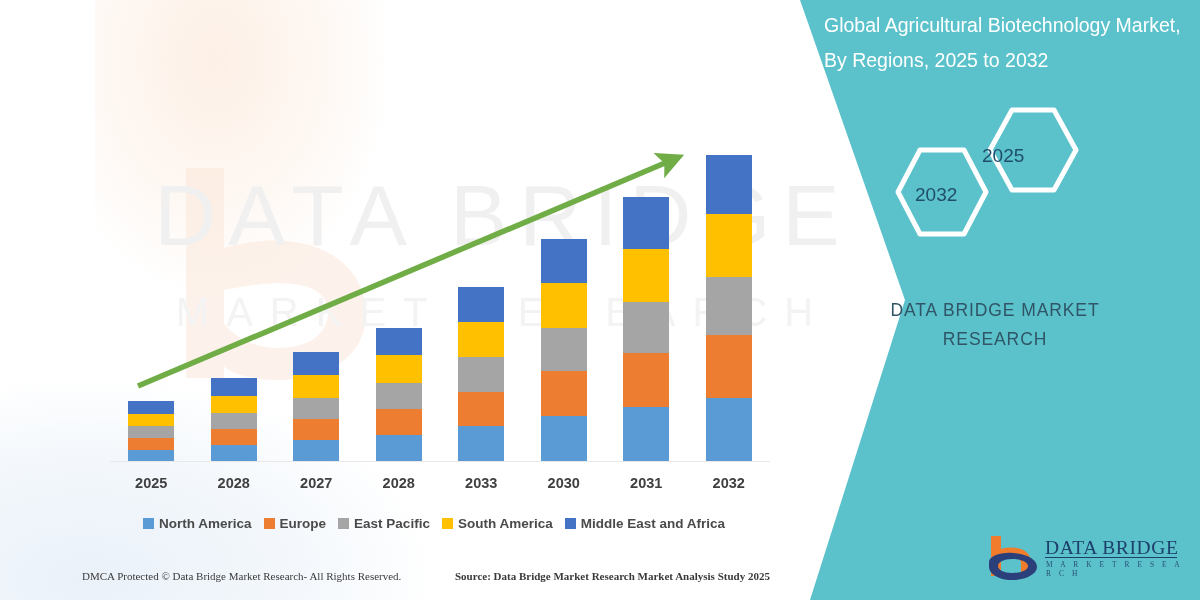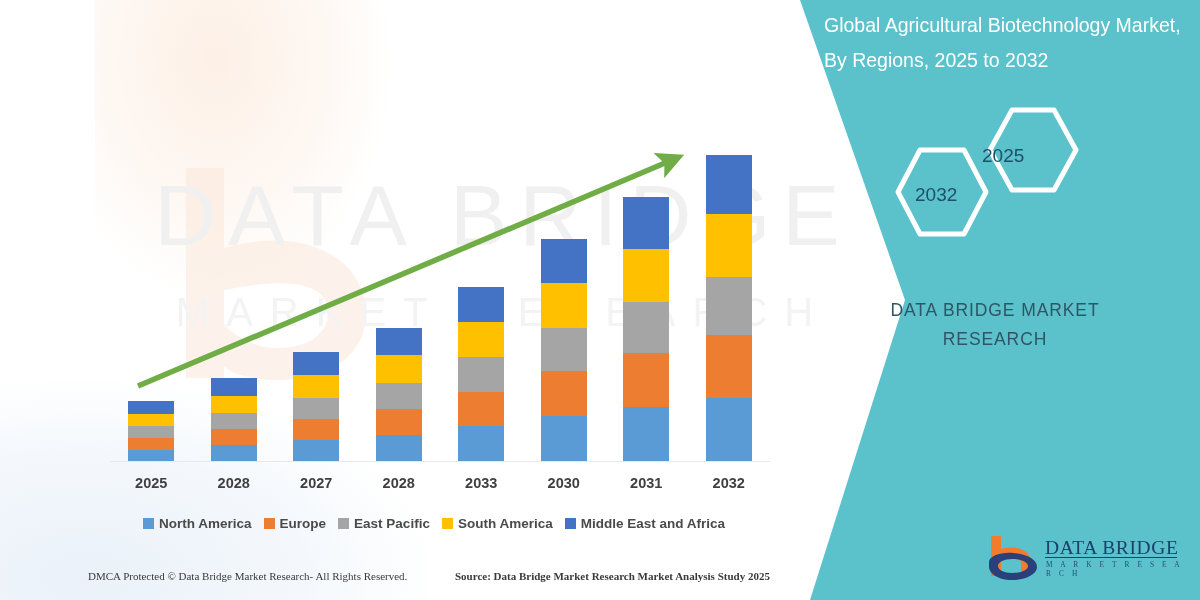--- a/index.html
+++ b/index.html
@@ -54,21 +54,21 @@
 
   
   .legend{position:absolute;left:110px;top:512px;width:660px;height:22px;
           display:flex;align-items:center;justify-content:center;gap:0px;}
   .lg-item{display:flex;align-items:center;margin-right:12px;}
   .lg-sw{width:11px;height:11px;margin-right:5px;display:inline-block;}
   .lg-tx{font-size:13.5px;font-weight:700;color:#4a4a4a;white-space:nowrap;}
 
   
   .foot{position:absolute;font-family:"Liberation Serif",serif;font-size:11px;color:#3a3a3a;white-space:nowrap;}
-  #footer-dmca{left:88px;top:570px;}
+  #footer-dmca{left:82px;top:570px;}
   #footer-source{left:455px;top:570px;font-weight:bold;}
 
   
   .logo{position:absolute;left:985px;top:532px;width:210px;height:56px;}
   .logo-name{position:absolute;left:60px;top:5px;font-size:19.5px;letter-spacing:.6px;
       color:#1d3f6b;font-family:"Liberation Serif",serif;}
   .logo-sub{position:absolute;left:61px;top:28px;font-size:7.4px;letter-spacing:3.1px;
       color:#2b5078;font-family:"Liberation Serif",serif;}
   .logo-rule{position:absolute;left:60px;top:25px;width:132px;height:1px;background:#1d3f6b;}
 </style>

